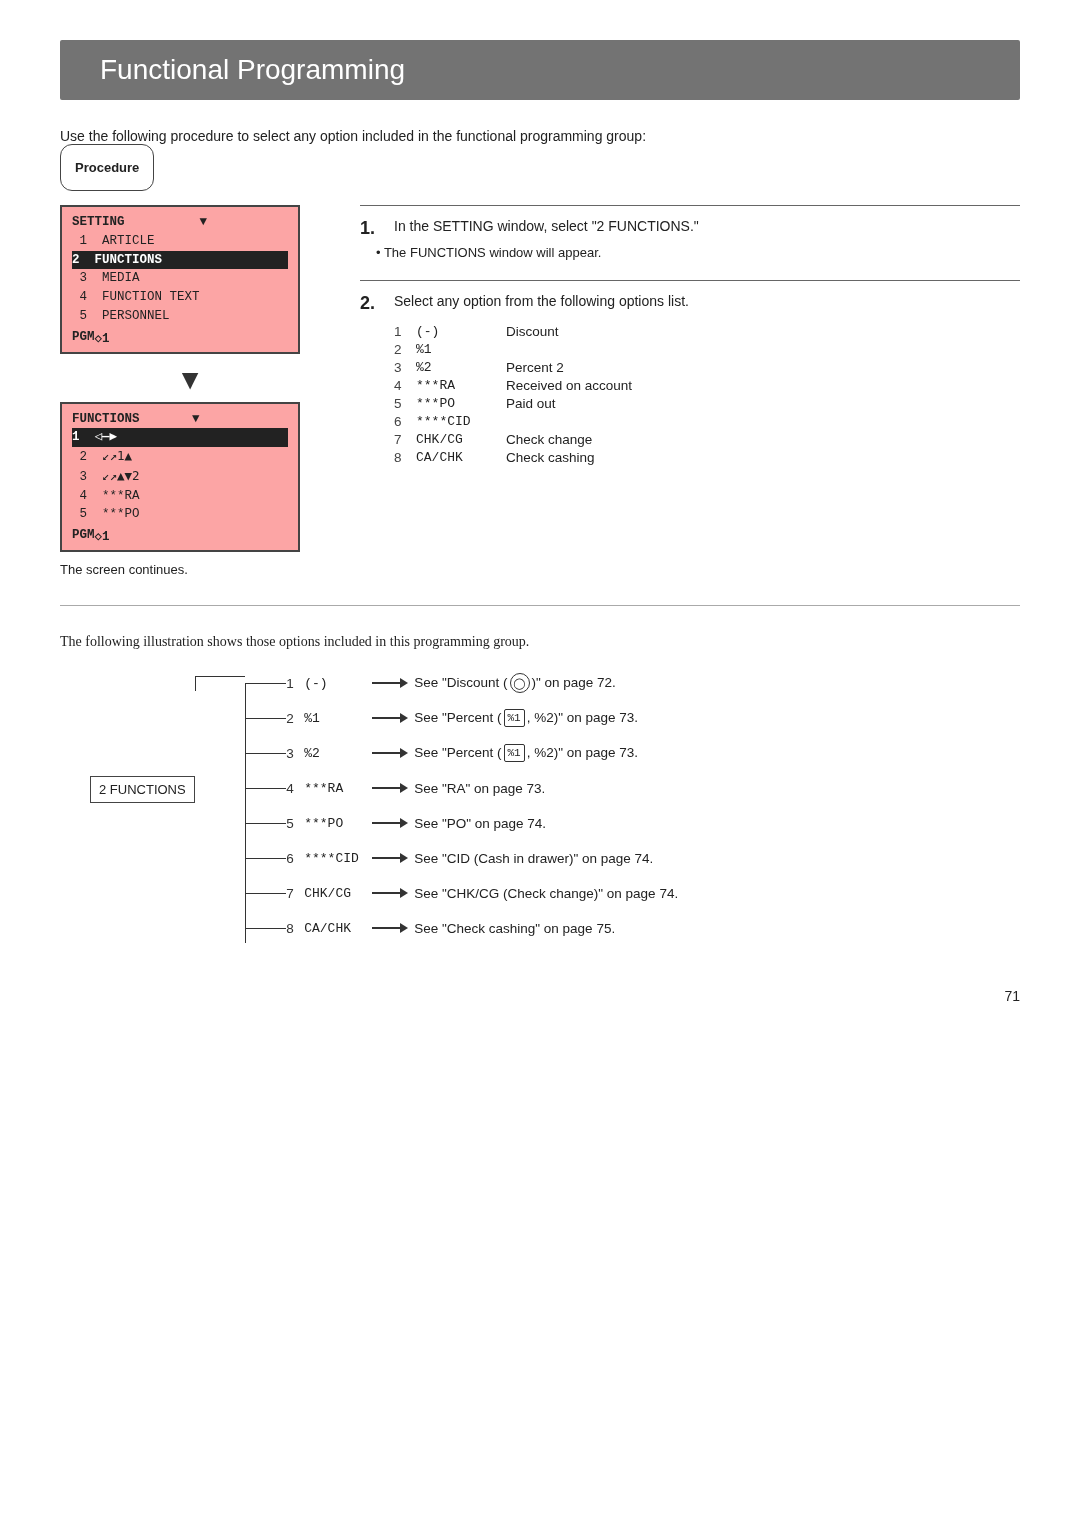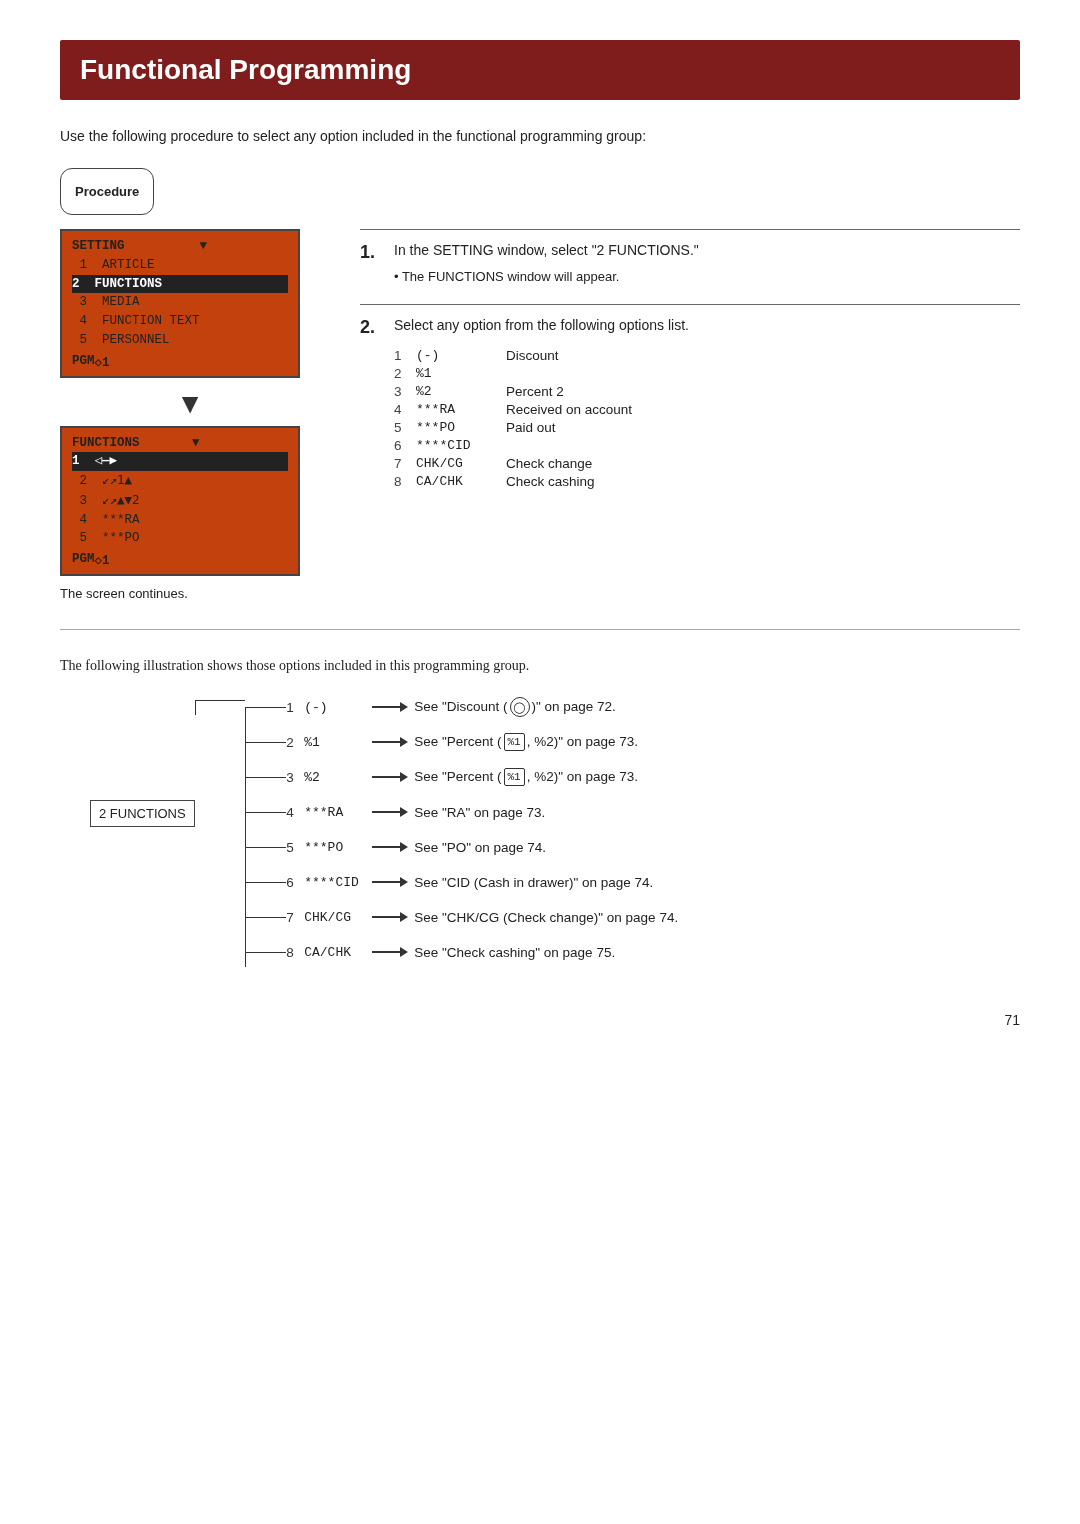--- a/index.html
+++ b/index.html
@@ -7,32 +7,31 @@
       background: #fff;
       font-family: Arial, sans-serif;
       font-size: 15px;
       color: #222;
       width: 1080px;
       min-height: 1524px;
       padding: 40px 60px;
     }
 
     .page-title {
-      background: #7f1d1d;
+      background: #737373;
       color: #fff;
       font-size: 28px;
-      font-weight: bold;
-      padding: 14px 20px;
+      font-weight: normal;
+      padding: 14px 40px;
       margin-bottom: 28px;
       border-radius: 2px;
     }
 
     .intro-text {
       font-size: 14px;
-      margin-bottom: 24px;
     }
 
     .procedure-badge {
       display: inline-block;
       border: 1.5px solid #444;
       border-radius: 12px;
       padding: 15px 14px;
       font-size: 13px;
       font-weight: bold;
       margin-bottom: 14px;
@@ -49,21 +48,21 @@
       flex-shrink: 0;
     }
 
     .right-col {
       flex: 1;
     }
 
     
     .lcd-screen {
       border: 2px solid #444;
-      background: #c2410c;
+      background: #fca5a5;
       font-family: 'Courier New', monospace;
       font-size: 12.5px;
       padding: 6px 10px;
       margin-bottom: 10px;
       width: 240px;
     }
 
     .lcd-screen .lcd-row {
       line-height: 1.5;
       white-space: pre;
@@ -109,21 +108,21 @@
       font-weight: bold;
       min-width: 24px;
     }
 
     .step-text {
       font-size: 14px;
     }
 
     .step-sub {
       font-size: 13px;
-      margin-left: 34px;
+      margin-left: 16px;
       margin-top: 2px;
     }
 
     .options-table {
       margin-left: 34px;
       margin-top: 10px;
       font-size: 13.5px;
     }
 
     .options-table .opt-row {

